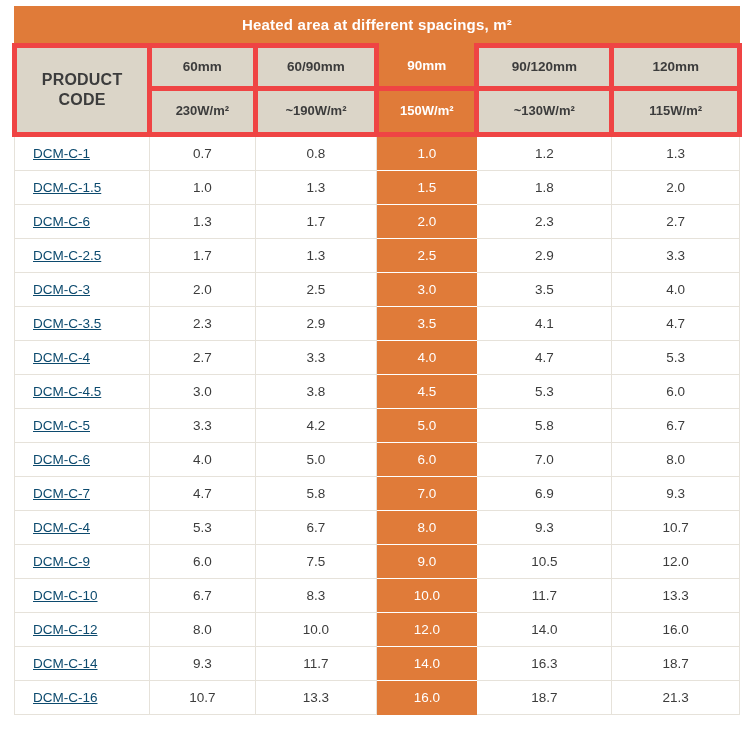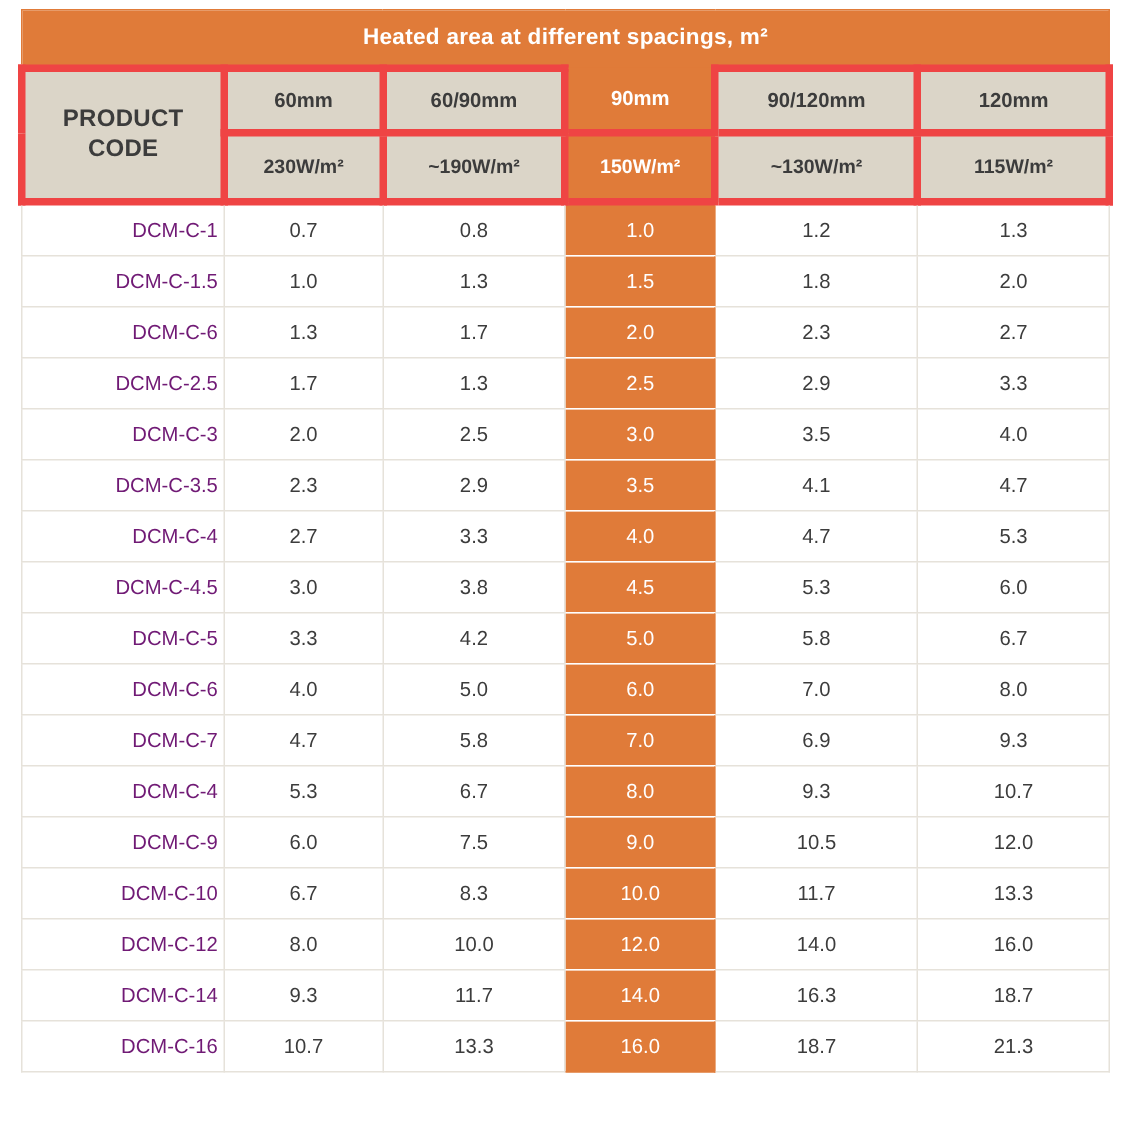--- a/index.html
+++ b/index.html
@@ -74,23 +74,24 @@
     text-align: center;
     padding: 9px 4px;
     border-bottom: 1px solid #e6e2da;
     border-left: 1px solid #e6e2da;
     border-right: 1px solid #e6e2da;
     background: #ffffff;
     color: #3c3c3c;
     font-size: 13.5px;
   }
   td.cell.code {
-    text-align: right;
+    text-align: left;
     padding-left: 18px;
-    color: #701a75;
+    color: #0c4a6e;
+    text-decoration: underline;
   }
   td.cell.accent {
     background: #e07b39;
     color: #ffffff;
     border-left: 1px solid #e07b39;
     border-right: 1px solid #e07b39;
     border-bottom: 1px solid #ffffff;
   }
   tr:last-child td.cell.accent {
     border-bottom: 1px solid #e07b39;

